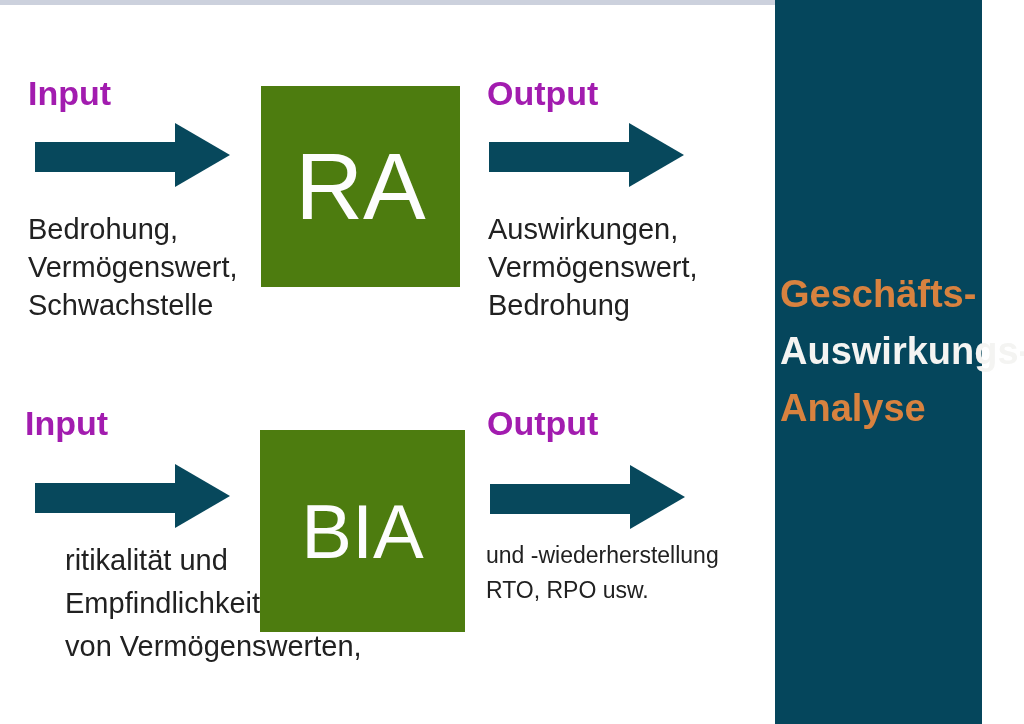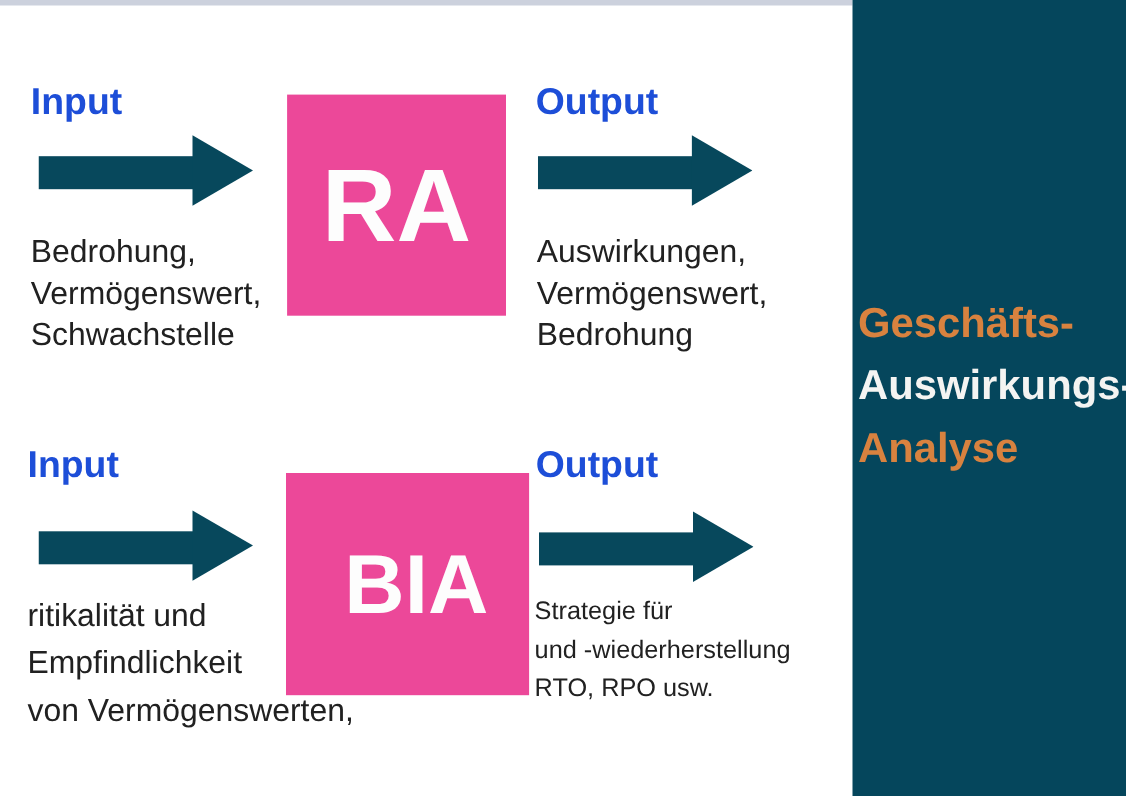--- a/index.html
+++ b/index.html
@@ -1,43 +1,43 @@
 <!DOCTYPE html>
 <html><head>
 <meta charset="utf-8">
 <style>
   html,body{margin:0;padding:0;background:#ffffff;}
   .page{
     position:relative;width:1024px;height:724px;overflow:hidden;
     background:#ffffff;font-family:"Liberation Sans",sans-serif;
   }
   .top-line{position:absolute;left:0;top:0;width:775px;height:5px;background:#ccd1dd;}
-  .sidebar{position:absolute;left:775px;top:0;width:249px;height:724px;background:#05465c;}
+  .sidebar{position:absolute;left:775px;top:0;width:207px;height:724px;background:#05465c;}
   .sidebar-title{position:absolute;left:5px;top:266px;width:244px;
     font-size:38px;font-weight:700;line-height:57px;letter-spacing:0px;}
   .sidebar-title .line{display:block;white-space:nowrap;}
   .c-orange{color:#d8823f;}
   .c-white{color:#f4f4f2;}
 
-  .io-label{position:absolute;font-size:34px;font-weight:700;color:#1d4ed8;white-space:nowrap;}
+  .io-label{position:absolute;font-size:34px;font-weight:700;color:#a21caf;white-space:nowrap;}
   .body-text{position:absolute;color:#212121;white-space:nowrap;}
   .body-text .line{display:block;}
   .txt-lg{font-size:29px;line-height:38px;}
-  .txt-lg2{font-size:29px;line-height:43px;}
+  .txt-lg2{font-size:29px;line-height:43px;margin-left:40px;}
   .txt-sm{font-size:23px;line-height:35px;}
 
   .arrow{position:absolute;width:195px;height:66px;}
   .arrow svg{display:block;}
 
   .process-box{
-    position:absolute;background:#ec4899;display:flex;align-items:center;justify-content:center;
-    color:#fdfdfd;font-weight:700;
+    position:absolute;background:#4d7c0f;display:flex;align-items:center;justify-content:center;
+    color:#fdfdfd;font-weight:400;
   }
   .box-ra{left:261px;top:86px;width:199px;height:201px;font-size:94px;}
-  .box-bia{left:260px;top:430px;width:205px;height:202px;font-size:76px;padding-left:16px;}
+  .box-bia{left:260px;top:430px;width:205px;height:202px;font-size:76px;}
 </style>
 </head>
 <body>
 
 <div class="page">
 
   <div class="top-line"></div>
 
   <div class="io-label" style="left:28px;top:74px;">Input</div>
 
@@ -95,21 +95,20 @@
   <div class="io-label" style="left:487px;top:404px;">Output</div>
 
   <div class="arrow" style="left:490px;top:464px;">
     <svg width="195" height="66" viewBox="0 0 195 66" xmlns="http://www.w3.org/2000/svg">
       <rect x="0" y="20" width="142" height="30" fill="#07485c"></rect>
       <polygon points="140,1 195,33 140,65" fill="#07485c"></polygon>
     </svg>
   </div>
 
   <div class="body-text txt-sm" style="left:486px;top:538px;">
-    <span class="line">Strategie für</span>
     <span class="line">und -wiederherstellung</span>
     <span class="line">RTO, RPO usw.</span>
   </div>
 
   <div class="sidebar">
     <div class="sidebar-title">
       <span class="line c-orange">Geschäfts-</span>
       <span class="line c-white">Auswirkungs-</span>
       <span class="line c-orange">Analyse</span>
     </div>

